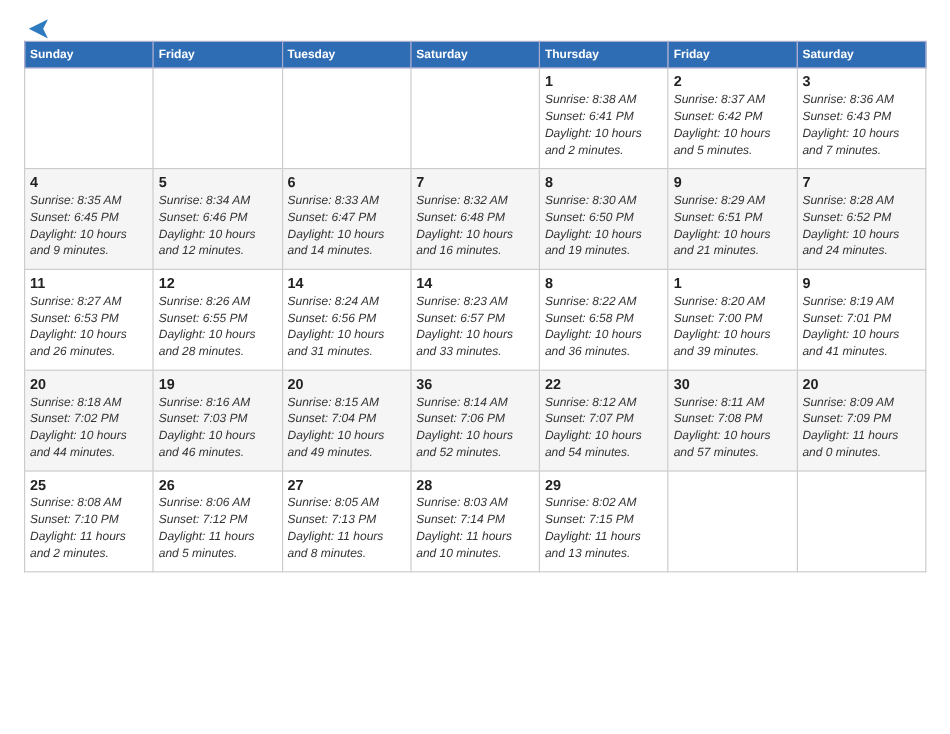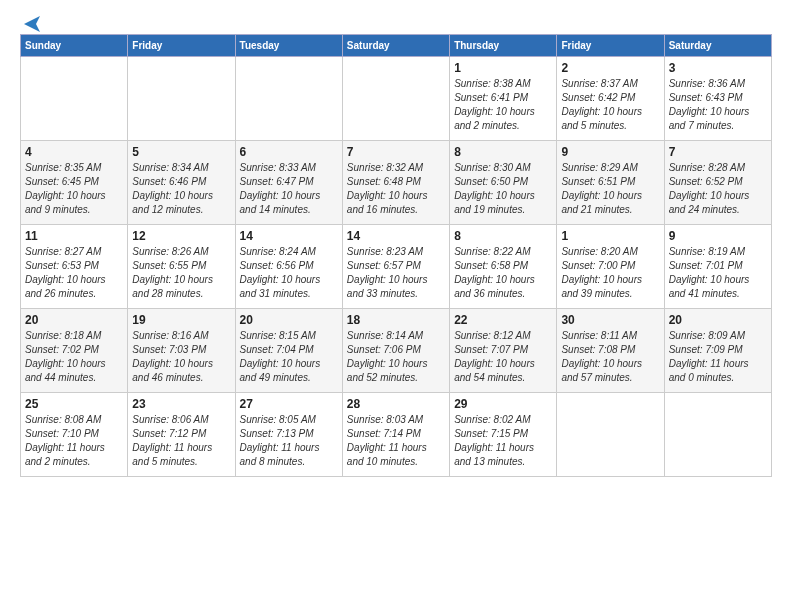--- a/index.html
+++ b/index.html
@@ -207,21 +207,21 @@
           </td>
           <td>
             <span class="day-num">19</span>
             <div class="day-info">Sunrise: 8:16 AM<br>Sunset: 7:03 PM<br>Daylight: 10 hours<br>and 46 minutes.</div>
           </td>
           <td>
             <span class="day-num">20</span>
             <div class="day-info">Sunrise: 8:15 AM<br>Sunset: 7:04 PM<br>Daylight: 10 hours<br>and 49 minutes.</div>
           </td>
           <td>
-            <span class="day-num">18</span>
+            <span class="day-num">36</span>
             <div class="day-info">Sunrise: 8:14 AM<br>Sunset: 7:06 PM<br>Daylight: 10 hours<br>and 52 minutes.</div>
           </td>
           <td>
             <span class="day-num">22</span>
             <div class="day-info">Sunrise: 8:12 AM<br>Sunset: 7:07 PM<br>Daylight: 10 hours<br>and 54 minutes.</div>
           </td>
           <td>
             <span class="day-num">30</span>
             <div class="day-info">Sunrise: 8:11 AM<br>Sunset: 7:08 PM<br>Daylight: 10 hours<br>and 57 minutes.</div>
           </td>
@@ -229,21 +229,21 @@
             <span class="day-num">20</span>
             <div class="day-info">Sunrise: 8:09 AM<br>Sunset: 7:09 PM<br>Daylight: 11 hours<br>and 0 minutes.</div>
           </td>
         </tr>
         <tr>
           <td>
             <span class="day-num">25</span>
             <div class="day-info">Sunrise: 8:08 AM<br>Sunset: 7:10 PM<br>Daylight: 11 hours<br>and 2 minutes.</div>
           </td>
           <td>
-            <span class="day-num">23</span>
+            <span class="day-num">26</span>
             <div class="day-info">Sunrise: 8:06 AM<br>Sunset: 7:12 PM<br>Daylight: 11 hours<br>and 5 minutes.</div>
           </td>
           <td>
             <span class="day-num">27</span>
             <div class="day-info">Sunrise: 8:05 AM<br>Sunset: 7:13 PM<br>Daylight: 11 hours<br>and 8 minutes.</div>
           </td>
           <td>
             <span class="day-num">28</span>
             <div class="day-info">Sunrise: 8:03 AM<br>Sunset: 7:14 PM<br>Daylight: 11 hours<br>and 10 minutes.</div>
           </td>

